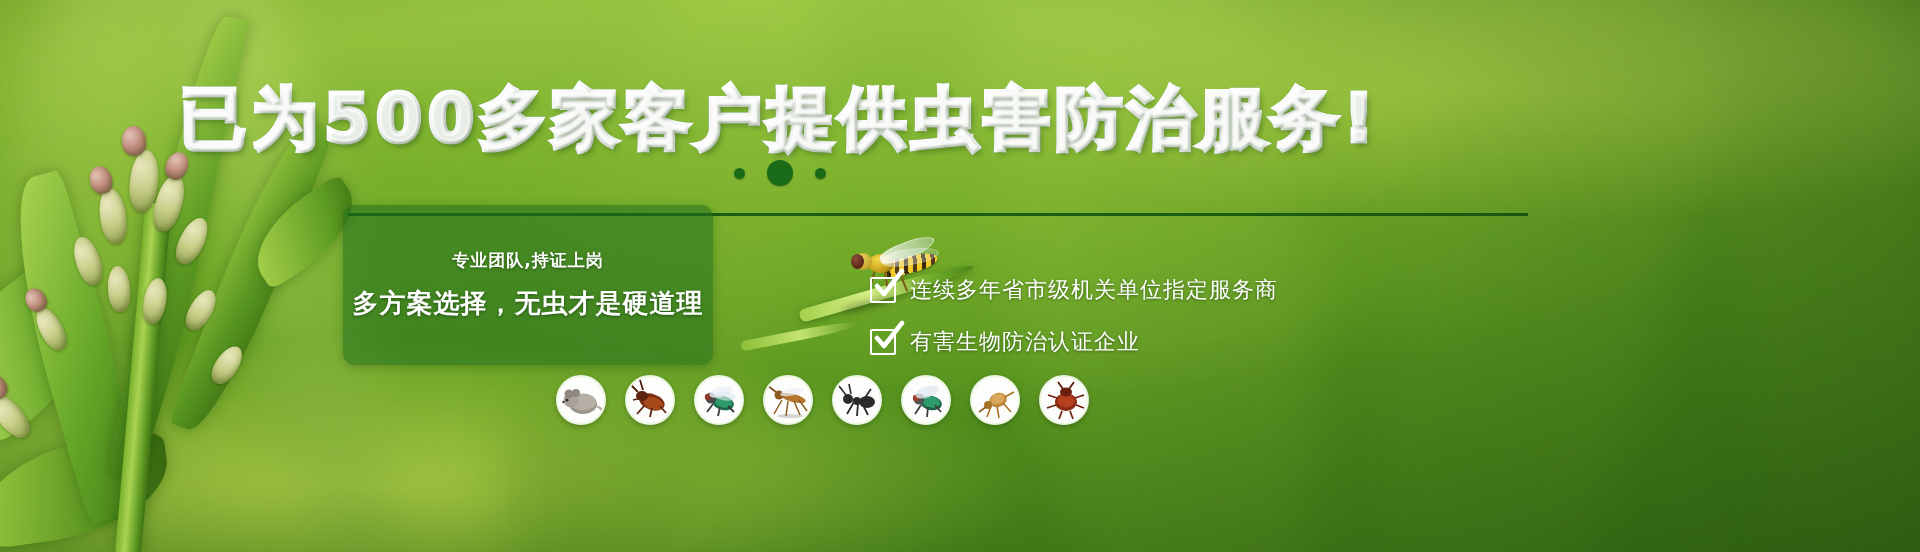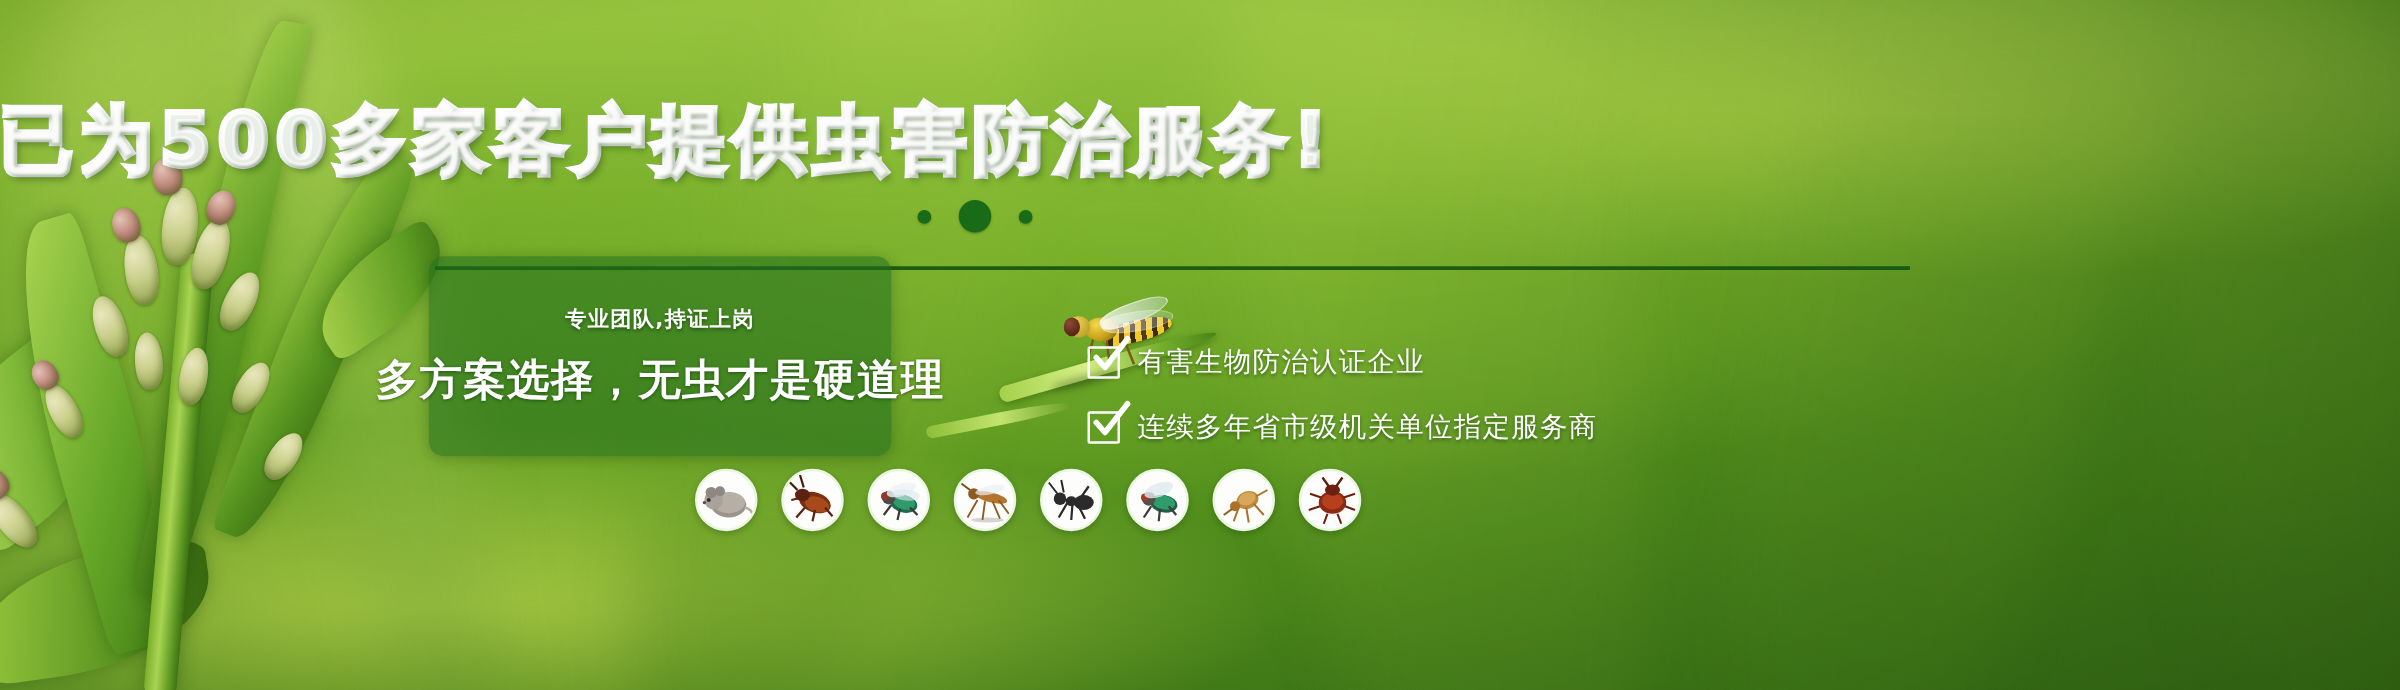--- a/index.html
+++ b/index.html
@@ -117,24 +117,24 @@
   .lg2 { left:36px; top:31px; height:19px; transform:rotate(-8deg); }
   .lg3 { left:50px; top:31px; height:22px; transform:rotate(-22deg); }
   .fly-shadow {
     position:absolute; left:40px; top:50px; width:56px; height:9px;
     background:rgba(40,70,15,.35); border-radius:50%; filter:blur(3px); transform:rotate(-14deg);
   }
 
   
   .headline {
     position:absolute; left:0; top:74px; width:1560px;
-    text-align:left;
+    text-align:center;
     font-family:"DejaVu Sans", sans-serif;
     font-weight:bold;
-    font-size:58px;
+    font-size:66px;
     letter-spacing:6px;
     color:#1f6b1c;
     -webkit-text-stroke:5px #ffffff;
     paint-order:stroke fill;
     text-shadow:
       0 0 2px rgba(255,255,255,.9),
       3px 4px 6px rgba(25,60,10,.45);
     white-space:nowrap;
   }
   .headline-inner {
@@ -160,21 +160,21 @@
     display:flex; flex-direction:column; align-items:center; justify-content:center;
     gap:14px;
     box-shadow:0 2px 10px rgba(15,45,5,.25);
   }
   .fb-line {
     color:#ffffff; font-weight:bold; white-space:nowrap;
     font-family:"DejaVu Sans", sans-serif;
     text-shadow:0 1px 3px rgba(10,40,5,.55);
   }
   .fb-1 { font-size:17px; letter-spacing:1px; }
-  .fb-2 { font-size:34px; letter-spacing:1px; }
+  .fb-2 { font-size:26px; letter-spacing:1px; }
   .fb-3 { font-size:26px; letter-spacing:1px; }
 
   
   .divider {
     position:absolute; left:348px; top:213px; width:1180px; height:3px;
     background:#0d4f0d; opacity:.85;
   }
 
   
   .checklist { position:absolute; left:870px; top:275px; }
@@ -286,29 +286,29 @@
     <div class="fb-line fb-2">多方案选择，无虫才是硬道理</div>
   </div>
 
   <div class="checklist">
     <div class="check-row">
       <span class="check-box">
         <svg viewBox="0 0 34 34" aria-hidden="true">
           <path d="M6 18 L13 26 L31 3" fill="none" stroke="#ffffff" stroke-width="4.5" stroke-linecap="round" stroke-linejoin="round"></path>
         </svg>
       </span>
-      <span class="check-label">有害生物防治认证企业</span>
+      <span class="check-label">连续多年省市级机关单位指定服务商</span>
     </div>
     <div class="check-row">
       <span class="check-box">
         <svg viewBox="0 0 34 34" aria-hidden="true">
           <path d="M6 18 L13 26 L31 3" fill="none" stroke="#ffffff" stroke-width="4.5" stroke-linecap="round" stroke-linejoin="round"></path>
         </svg>
       </span>
-      <span class="check-label">连续多年省市级机关单位指定服务商</span>
+      <span class="check-label">有害生物防治认证企业</span>
     </div>
   </div>
 
   <div class="pests">
 
     <div class="pest">
       <svg viewBox="0 0 44 44">
         <ellipse cx="24" cy="26" rx="14" ry="10" fill="#9b948c"></ellipse>
         <ellipse cx="24" cy="24" rx="13" ry="8.5" fill="#b5afa6"></ellipse>
         <circle cx="12" cy="22" r="7.5" fill="#a8a29a"></circle>

